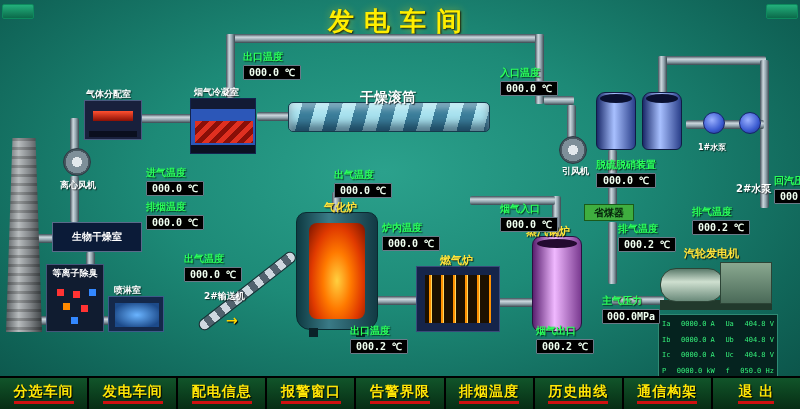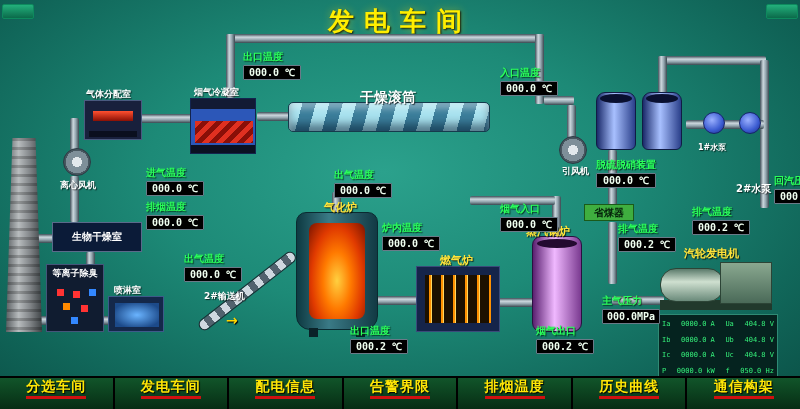--- a/index.html
+++ b/index.html
@@ -89,21 +89,21 @@
   .turbine .gen{position:absolute;left:60px;top:4px;width:50px;height:40px;
     border:1px solid #2c4436;background:linear-gradient(#8aa890,#4a6a58);}
   .gtable{position:absolute;left:658px;top:314px;width:120px;height:67px;background:#05231f;
     border:1px solid #2f8a74;display:flex;flex-direction:column;justify-content:space-around;
     padding:1px 3px;box-sizing:border-box;}
   .gtrow{display:flex;justify-content:space-between;color:#35f07a;font-size:7px;line-height:8px;
     font-family:"DejaVu Sans Mono",monospace;white-space:nowrap;}
   
   .menu{position:absolute;left:0;bottom:0;width:800px;height:31px;background:#02140a;
     border-top:2px solid #000;display:flex;}
-  .menu-btn{flex:1;display:flex;align-items:flex-start;justify-content:center;cursor:pointer;
+  .menu-btn{flex:1;display:flex;align-items:center;justify-content:center;cursor:pointer;
     background:linear-gradient(#11552a,#072d14);border-right:2px solid #000;}
   .menu-btn:last-child{border-right:none;}
   .menu-btn span{color:#ffe606;font-size:14px;font-weight:bold;letter-spacing:1px;
     border-bottom:3px solid #cf1010;text-shadow:1px 1px 1px #000;white-space:nowrap;}
 </style>
 </head>
 <body>
 
 <div class="screen">
 
@@ -314,26 +314,32 @@
     <div class="menu-btn">
         <span>分选车间</span>
       </div>
     <div class="menu-btn">
         <span>发电车间</span>
       </div>
     <div class="menu-btn">
         <span>配电信息</span>
       </div>
     <div class="menu-btn">
+        <span>报警窗口</span>
+      </div>
+    <div class="menu-btn">
         <span>告警界限</span>
       </div>
     <div class="menu-btn">
         <span>排烟温度</span>
       </div>
     <div class="menu-btn">
         <span>历史曲线</span>
       </div>
     <div class="menu-btn">
         <span>通信构架</span>
       </div>
+    <div class="menu-btn">
+        <span>退 出</span>
+      </div>
   </div>
 
 </div>
 
 </body></html>

